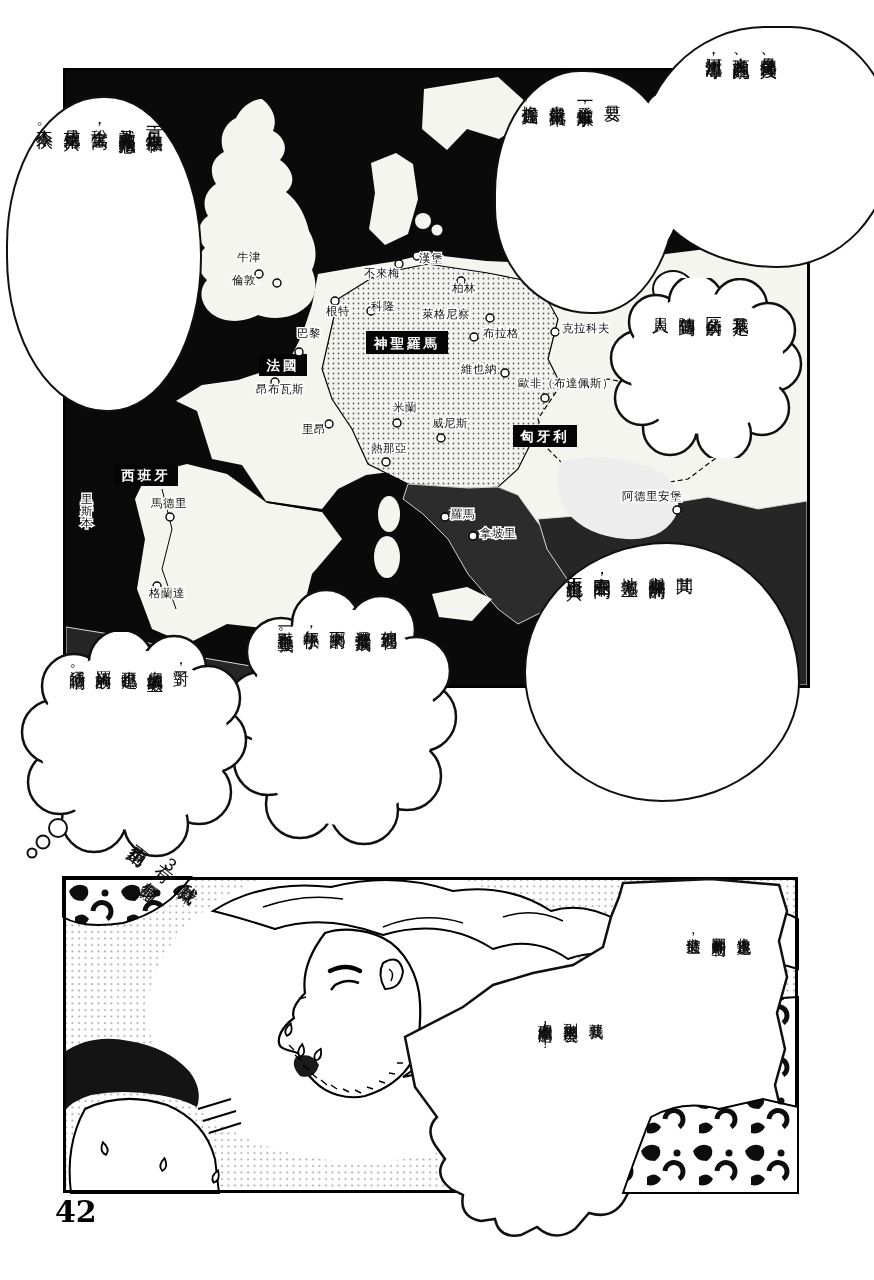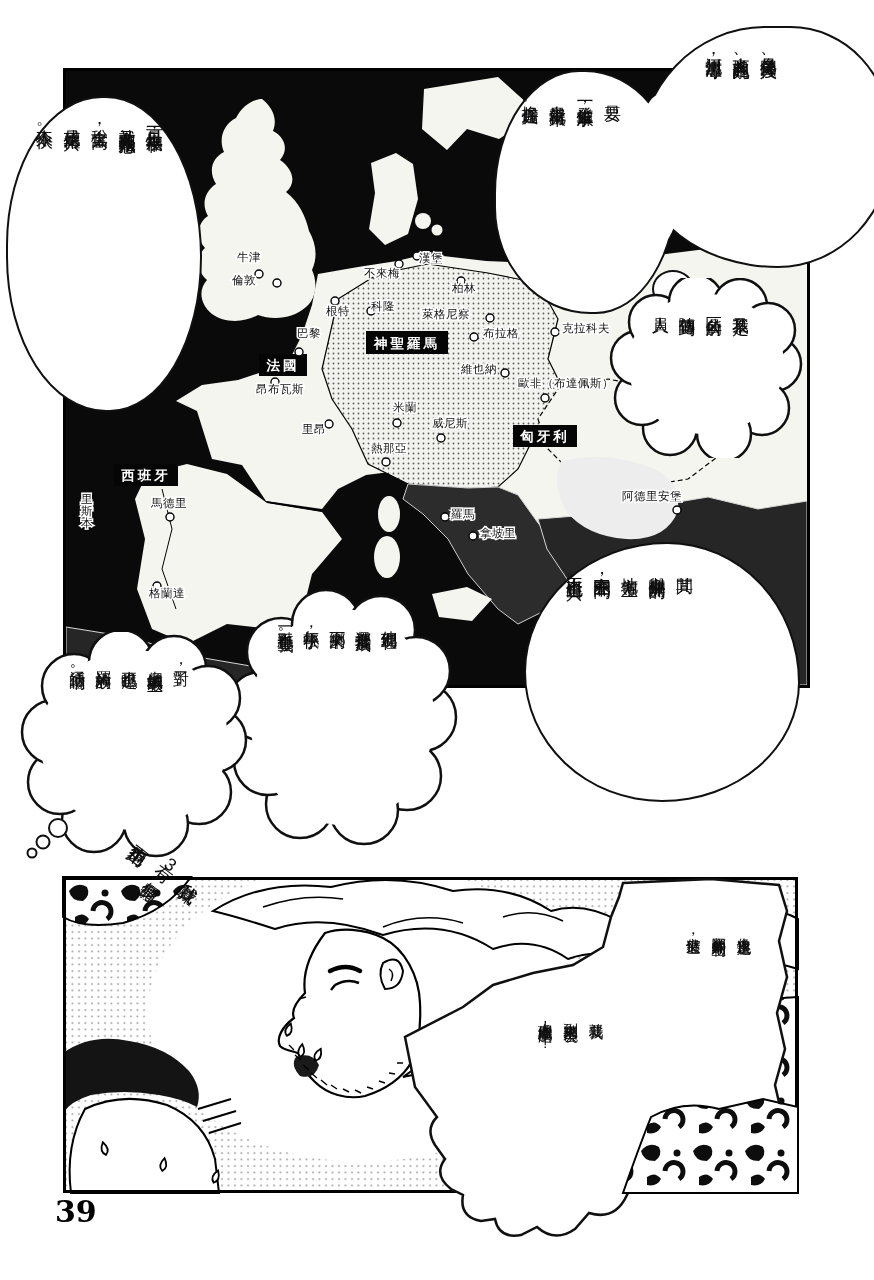--- a/index.html
+++ b/index.html
@@ -375,14 +375,14 @@
   <div class="vtext t-hungary">像這次也是！
 鄰國的匈牙利王
 突然過世，</div>
   <div class="vtext t-border">就要我
 到東部國境去
 處理繼承問題!!</div>
   <div class="vtext t-hand">我就算
 有3個身體
 也不夠用！</div>
 
-  <div class="pagenum">39</div>
+  <div class="pagenum">42</div>
 </div>
 
 </body></html>

